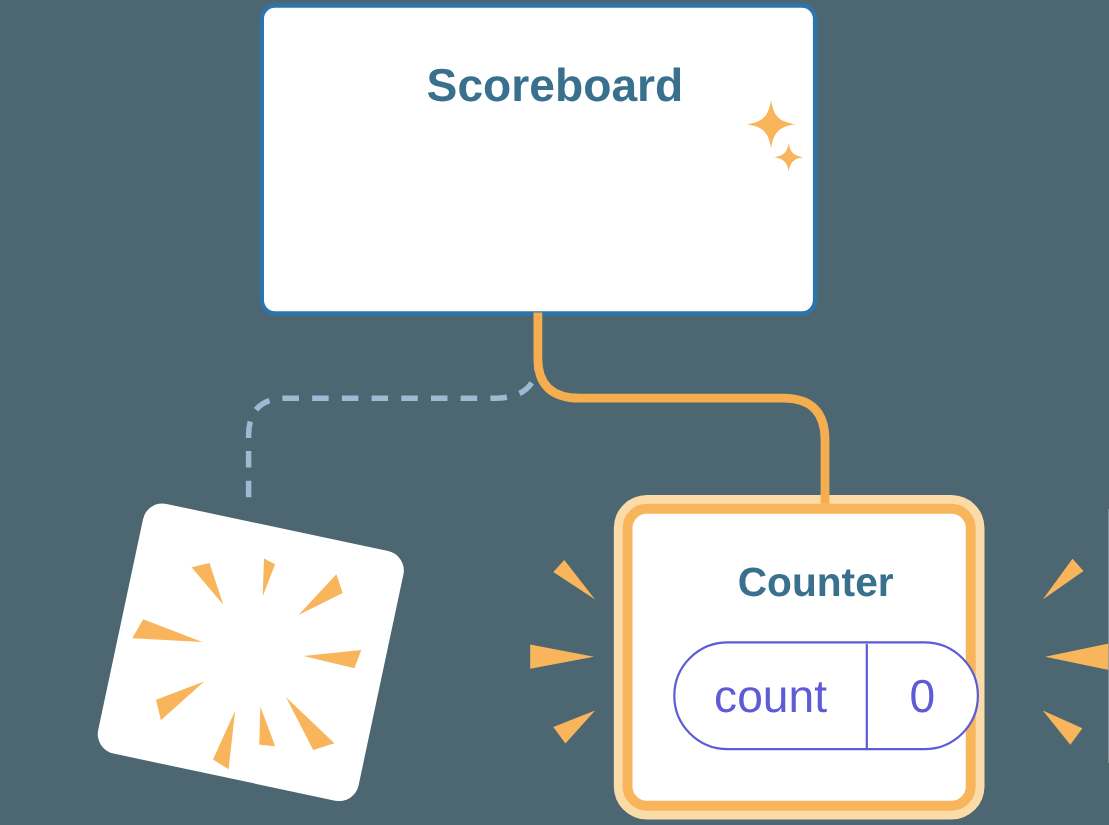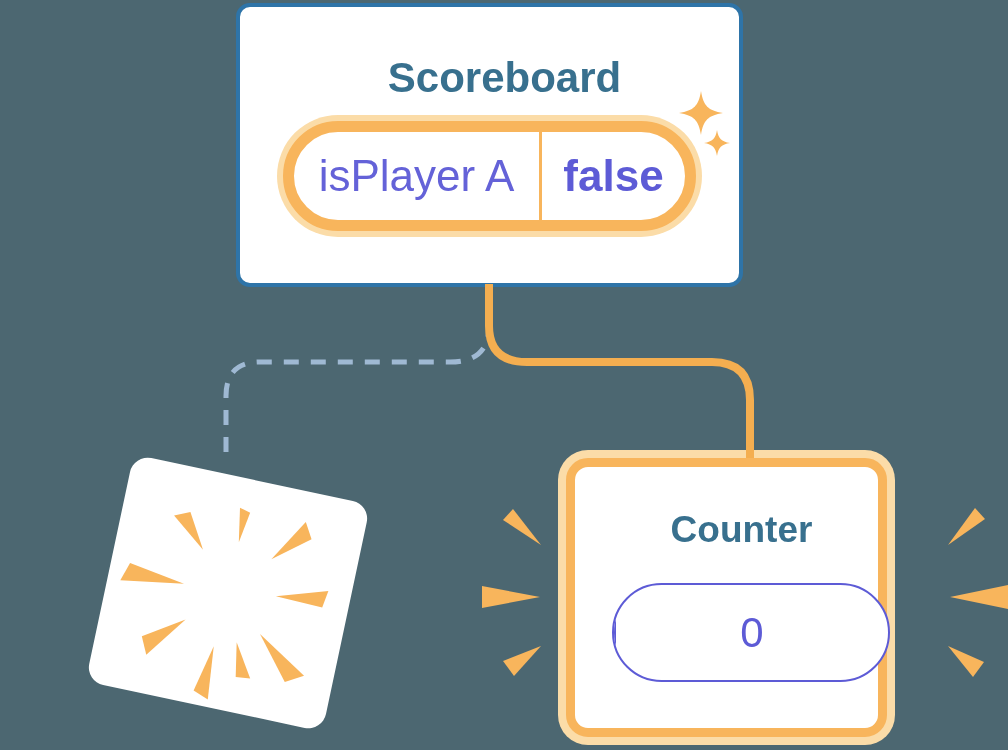--- a/index.html
+++ b/index.html
@@ -113,32 +113,26 @@
     </g>
     <g fill="#F8B55C">
       <polygon points="948,545 985,519 975,508"></polygon>
       <polygon points="950,597 1008,585 1008,609"></polygon>
       <polygon points="948,646 984,662 973,677"></polygon>
     </g>
   </svg>
 
   <div class="card" id="scoreboard-card">
     <div class="card-title">Scoreboard</div>
-    <div class="pill-outer" id="scoreboard-pill">
-      <div class="pill-inner">
-        <div class="pill-cell pill-name">isPlayer A</div>
-        <div class="pill-divider"></div>
-        <div class="pill-cell pill-value">false</div>
-      </div>
-    </div>
   </div>
 
   <div class="card" id="counter-card">
     <div class="card-title">Counter</div>
     <div id="counter-pill">
+      <div class="pill-cell pill-name">count</div>
       <div class="pill-divider"></div>
       <div class="pill-cell pill-value">0</div>
     </div>
   </div>
 
   <svg class="layer z3" viewBox="0 0 1008 750" style="pointer-events:none;">
     <g fill="#F8B55C">
       <path d="M701 91 C703.5 106 708 110.5 723 113 C708 115.5 703.5 120 701 135
                C698.5 120 694 115.5 679 113 C694 110.5 698.5 106 701 91 Z"></path>
       <path d="M717 130 C718.4 138.5 721.5 141.6 730 143 C721.5 144.4 718.4 147.5 717 156

